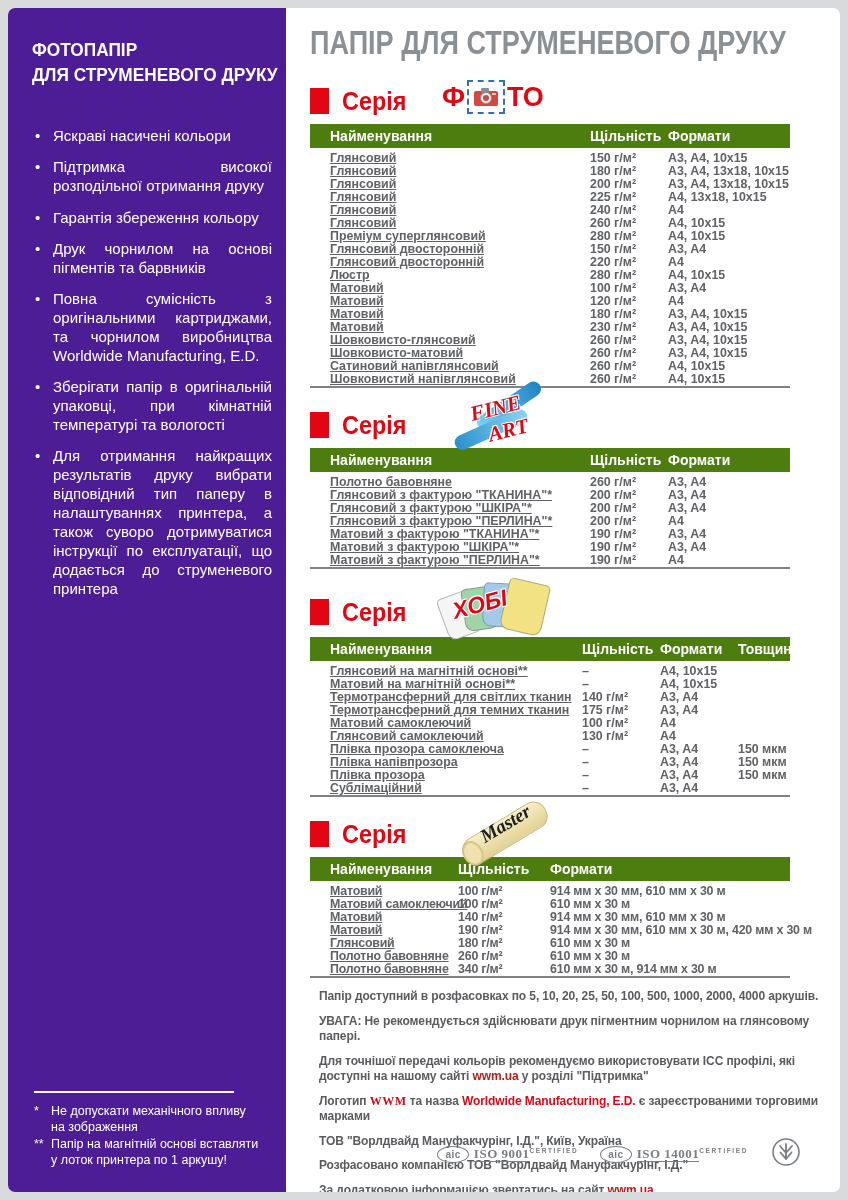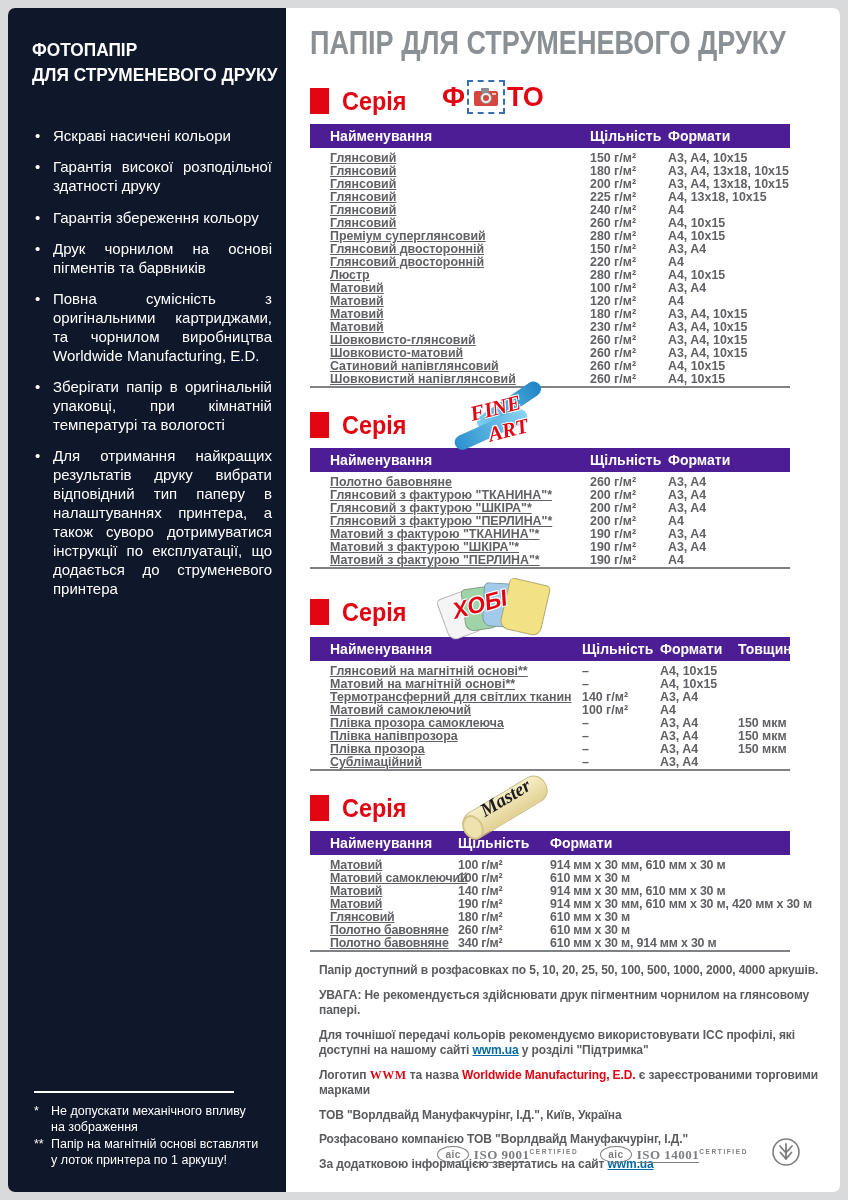--- a/index.html
+++ b/index.html
@@ -1,21 +1,21 @@
 <!DOCTYPE html>
 <html><head>
 <meta charset="utf-8">
 <style>
   html,body{margin:0;padding:0;}
   body{width:848px;height:1200px;background:#d9dadb;position:relative;
        font-family:"Liberation Sans",sans-serif;overflow:hidden;}
   .page{position:absolute;left:8px;top:8px;width:832px;height:1184px;background:#ffffff;
         border-radius:7px;overflow:hidden;}
   
-  .sidebar{position:absolute;left:0;top:0;width:278px;height:1184px;background:#0f172a;color:#fff;}
+  .sidebar{position:absolute;left:0;top:0;width:278px;height:1184px;background:#4c1d95;color:#fff;}
   .sb-title{margin:30px 14px 0 24px;font-size:18px;font-weight:bold;line-height:1.4;
             transform:scaleX(.96);transform-origin:left top;white-space:nowrap;}
   .sb-list{list-style:none;margin:38px 14px 0 24px;padding:0;}
   .sb-list li{position:relative;padding-left:21px;margin-bottom:12px;font-size:15px;line-height:1.27;
               text-align:justify;}
   .sb-list li::before{content:"•";position:absolute;left:3px;top:0;}
   .sb-foot{position:absolute;left:26px;bottom:24px;width:226px;}
   .sb-foot-line{border-top:2px solid #fdfdfd;width:200px;margin-bottom:10px;}
   .sb-foot table{border-collapse:collapse;}
   .sb-foot td{font-size:12.5px;line-height:1.3;color:#fff;vertical-align:top;padding:0;}
@@ -61,61 +61,61 @@
   .logo-master{left:142px;top:-12px;width:110px;height:62px;}
   .roll{position:absolute;left:6px;top:20px;width:92px;height:26px;border-radius:13px;
     background:linear-gradient(#f8efc8,#e2d194);border:1px solid #c9b87e;transform:rotate(-31deg);}
   .roll::before{content:"";position:absolute;left:-2px;top:1px;width:16px;height:22px;border-radius:50%;
     background:#efe2ae;border:2px solid #d5c489;}
   .master-word{position:absolute;left:26px;top:14px;color:#1d1d1d;font-weight:bold;font-style:italic;
     font-family:"Liberation Serif",serif;font-size:19px;transform:rotate(-31deg);}
   
   table.data-table{border-collapse:collapse;table-layout:fixed;width:480px;
     border-bottom:2px solid #7f8285;}
-  table.data-table thead th{background:#4c1d95;color:#fff;text-align:left;font-size:14px;
+  table.data-table thead th{background:#4d7c0f;color:#fff;text-align:left;font-size:14px;
     font-weight:bold;padding:4px 0 4px;white-space:nowrap;}
   table.data-table thead th:first-child{padding-left:20px;}
   table.data-table td{font-size:12.4px;font-weight:bold;color:#5f6165;line-height:13px;height:13px;
     padding:0;white-space:nowrap;overflow:visible;}
   table.data-table td:first-child{padding-left:20px;text-decoration:underline;}
   table.data-table tbody tr:first-child td{padding-top:4px;}
   table.data-table tbody tr:last-child td{padding-bottom:0;}
   .t-master td{font-size:12.2px;letter-spacing:-0.2px;}
   
   .footer{margin-top:11px;width:524px;font-size:12px;font-weight:bold;color:#595b5e;
     line-height:15.5px;letter-spacing:-0.1px;}
   .footer p{margin:9px;}
   .fblock2{margin-top:8px;}
-  .link{color:#0369a1;cursor:pointer;text-decoration:underline;}
+  .link{color:#b91c1c;cursor:pointer;}
   .red-b{color:#e20613;}
   .wwm-mark{color:#e20613;font-family:"Liberation Serif",serif;letter-spacing:.5px;}
   
   .badges{position:absolute;right:38px;bottom:20px;display:flex;align-items:center;gap:22px;
     color:#7b7e81;}
-  .iso{display:flex;align-items:flex-end;gap:5px;}
+  .iso{display:flex;align-items:center;gap:5px;}
   .aic{border:1.5px solid #7b7e81;border-radius:50%;font-size:10px;font-weight:bold;
     padding:2px 7px;letter-spacing:.5px;}
   .isotxt{display:flex;flex-direction:row;line-height:1;}
   .isotitle{font-size:13px;font-weight:bold;border-bottom:1.5px solid #7b7e81;padding-bottom:1px;
     font-family:"Liberation Serif",serif;letter-spacing:.5px;}
   .isosub{font-size:6.5px;letter-spacing:1.6px;margin-top:1.5px;font-weight:bold;}
 </style>
 </head>
 <body>
 
 <div class="page">
 
   <aside class="sidebar">
     <h2 class="sb-title">
       <span>ФОТОПАПІР</span><br>
       <span>ДЛЯ СТРУМЕНЕВОГО ДРУКУ</span>
     </h2>
     <ul class="sb-list">
         <li>Яскраві насичені кольори</li>
-        <li>Гарантія високої розподільної здатності друку</li>
+        <li>Підтримка високої розподільної отримання друку</li>
         <li>Гарантія збереження кольору</li>
         <li>Друк чорнилом на основі пігментів та барвників</li>
         <li>Повна сумісність з оригінальними картриджами, та чорнилом виробництва Worldwide Manufacturing, E.D.</li>
         <li>Зберігати папір в оригінальній упаковці, при кімнатній температурі та вологості</li>
         <li>Для отримання найкращих результатів друку вибрати відповідний тип паперу в налаштуваннях принтера, а також суворо дотримуватися інструкції по експлуатації, що додається до струменевого принтера</li>
       </ul>
     <div class="sb-foot">
       <div class="sb-foot-line"></div>
       <table>
         <tbody>
@@ -365,22 +365,34 @@
               <td>A4, 10x15</td>
               <td></td>
             </tr>
             <tr>
               <td>Термотрансферний для світлих тканин</td>
               <td>140 г/м²</td>
               <td>A3, A4</td>
               <td></td>
             </tr>
             <tr>
+              <td>Термотрансферний для темних тканин</td>
+              <td>175 г/м²</td>
+              <td>A3, A4</td>
+              <td></td>
+            </tr>
+            <tr>
               <td>Матовий самоклеючий</td>
               <td>100 г/м²</td>
+              <td>A4</td>
+              <td></td>
+            </tr>
+            <tr>
+              <td>Глянсовий самоклеючий</td>
+              <td>130 г/м²</td>
               <td>A4</td>
               <td></td>
             </tr>
             <tr>
               <td>Плівка прозора самоклеюча</td>
               <td>–</td>
               <td>A3, A4</td>
               <td>150 мкм</td>
             </tr>
             <tr>

